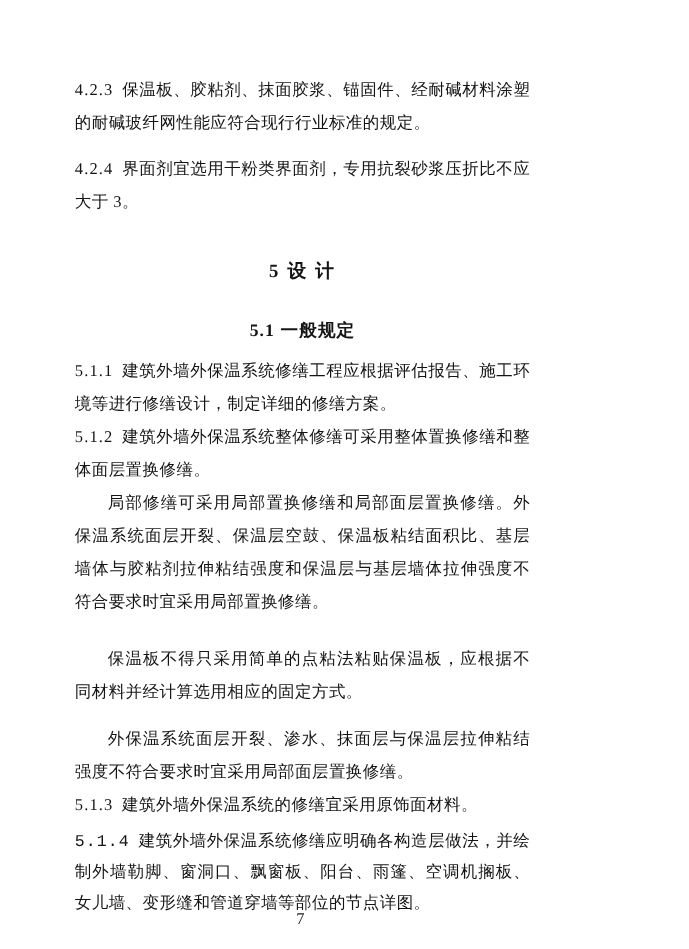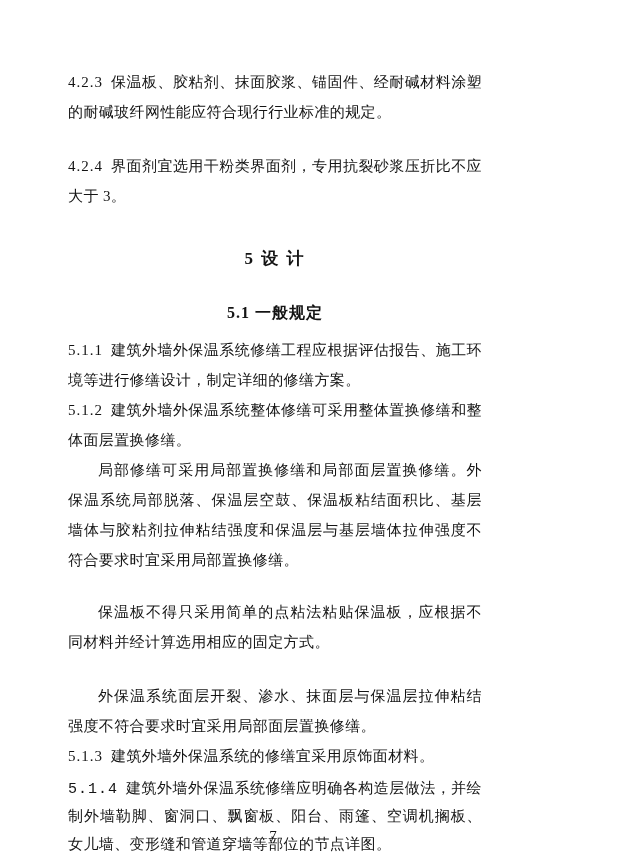--- a/index.html
+++ b/index.html
@@ -30,21 +30,21 @@
   .para .clause-num {
     margin-right: 8px;
     letter-spacing: 1px;
   }
   .indent {
     text-indent: 2em;
   }
   .mt3  { margin-top: 3px; }
   .mt5  { margin-top: 5px; font-family: Liberation Mono, monospace; }
   .mt7  { margin-top: 7px; }
-  .mt10 { margin-top: 24px; }
+  .mt10 { margin-top: 12px; }
   .mt22 { margin-top: 22px; }
   .chapter-heading {
     margin: 33px 0 0 0;
     font-size: 17px;
     font-weight: bold;
     text-align: center;
     line-height: 30px;
     letter-spacing: 2px;
   }
   .section-heading {
@@ -81,21 +81,21 @@
 
 
     <h1 class="chapter-heading">5 设 计</h1>
 
     <h2 class="section-heading">5.1 一般规定</h2>
 
     <p class="para mt7"><span class="clause-num">5.1.1</span><span>建筑外墙外保温系统修缮工程应根据评估报告、施工环境等进行修缮设计，制定详细的修缮方案。</span></p>
 
     <p class="para"><span class="clause-num">5.1.2</span><span>建筑外墙外保温系统整体修缮可采用整体置换修缮和整体面层置换修缮。</span></p>
 
-    <p class="para indent">局部修缮可采用局部置换修缮和局部面层置换修缮。外保温系统局部脱落、保温层空鼓、保温板粘结面积比、基层墙体与胶粘剂拉伸粘结强度和保温层与基层墙体拉伸强度不符合要求时宜采用局部置换修缮。</p>
+    <p class="para indent">局部修缮可采用局部置换修缮和局部面层置换修缮。外保温系统面层开裂、保温层空鼓、保温板粘结面积比、基层墙体与胶粘剂拉伸粘结强度和保温层与基层墙体拉伸强度不符合要求时宜采用局部置换修缮。</p>
 
     <p class="para indent mt22">保温板不得只采用简单的点粘法粘贴保温板，应根据不同材料并经计算选用相应的固定方式。</p>
 
     <p class="para indent mt10">外保温系统面层开裂、渗水、抹面层与保温层拉伸粘结强度不符合要求时宜采用局部面层置换修缮。</p>
 
     <p class="para"><span class="clause-num">5.1.3</span><span>建筑外墙外保温系统的修缮宜采用原饰面材料。</span></p>
 
     <p class="para tight mt5"><span class="clause-num">5.1.4</span><span>建筑外墙外保温系统修缮应明确各构造层做法，并绘制外墙勒脚、窗洞口、飘窗板、阳台、雨篷、空调机搁板、女儿墙、变形缝和管道穿墙等部位的节点详图。</span></p>
 
   </div>

